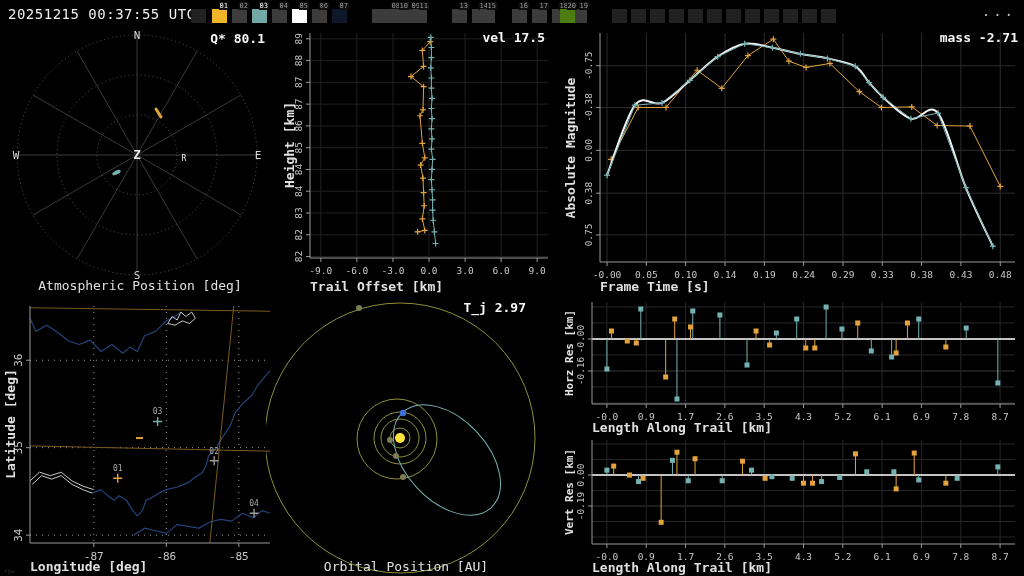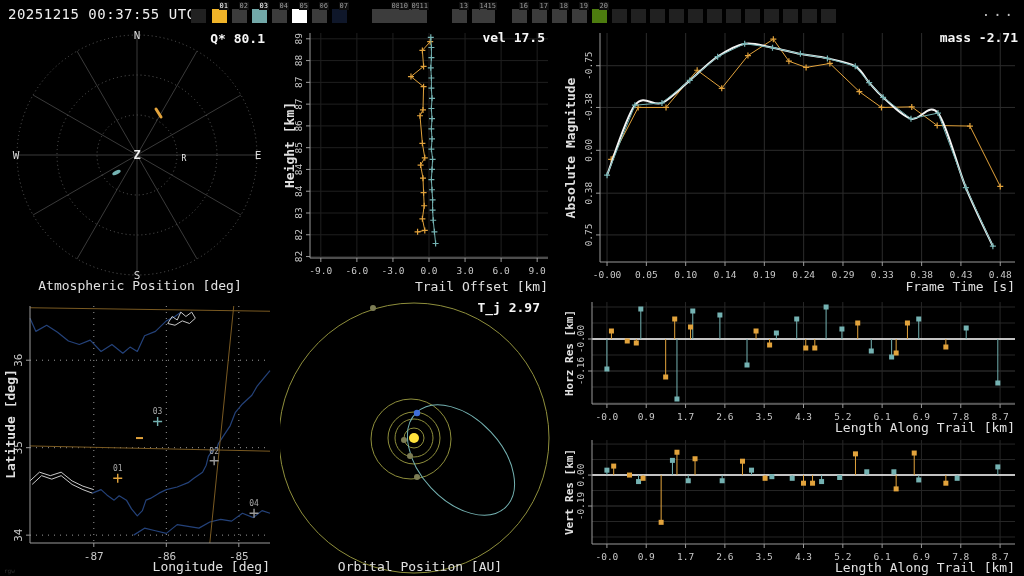--- a/index.html
+++ b/index.html
@@ -2,21 +2,21 @@
 <html><head>
 <meta charset="utf-8">
 <style>
   html,body{margin:0;padding:0;background:#000;}
   body{width:1024px;height:576px;position:relative;overflow:hidden;
        font-family:"DejaVu Sans Mono","Liberation Mono",monospace;color:#e8e8e8;}
   .panel{position:absolute;}
   .panel svg{position:absolute;left:0;top:0;}
   .annot{position:absolute;color:#f6f6f6;font-size:13px;font-weight:bold;white-space:pre;}
   .caption{position:absolute;color:#e0e0e0;font-size:13px;font-weight:normal;text-align:center;}
-  .xlab{position:absolute;color:#e0e0e0;font-size:13px;font-weight:normal;text-align:right;}
+  .xlab{position:absolute;color:#e0e0e0;font-size:13px;font-weight:bold;text-align:left;}
   .ylab{position:absolute;color:#e0e0e0;font-size:13px;font-weight:bold;
         transform:translate(-50%,-50%) rotate(-90deg);white-space:nowrap;}
   .ylab.small{font-size:11px;}
   #topbar{position:absolute;left:0;top:0;width:1024px;height:28px;background:#000;}
   #timestamp{position:absolute;left:8px;top:6px;font-size:14px;color:#f0f0f0;letter-spacing:.5px;}
   #tabstrip{position:absolute;left:0;top:0;width:990px;height:28px;}
   .tab{position:absolute;top:9px;width:15px;height:14px;}
   .tab .lbl{position:absolute;top:-7px;right:-2px;font-size:7px;line-height:8px;
             background:#0e0e0e;color:#9a9a9a;padding:0 1px;}
   .tab.primary .lbl,.tab.secondary .lbl{color:#fff;}
@@ -80,21 +80,21 @@
       </div>
       <div class="tab inactive" style="left: 532px; background: rgb(60, 60, 60);">
         <span class="lbl">17</span>
       </div>
       <div class="tab inactive" style="left: 552px; background: rgb(60, 60, 60);">
         <span class="lbl">18</span>
       </div>
       <div class="tab inactive" style="left: 572px; background: rgb(60, 60, 60);">
         <span class="lbl">19</span>
       </div>
-      <div class="tab inactive" style="left: 592px; background: #4d7c0f;">
+      <div class="tab inactive" style="left: 560px; background: #4d7c0f;">
         <span class="lbl">20</span>
       </div>
       <div class="tab" style="left: 612px; background: rgb(33, 33, 33);"></div>
       <div class="tab" style="left: 631px; background: rgb(33, 33, 33);"></div>
       <div class="tab" style="left: 650px; background: rgb(33, 33, 33);"></div>
       <div class="tab" style="left: 669px; background: rgb(33, 33, 33);"></div>
       <div class="tab" style="left: 688px; background: rgb(33, 33, 33);"></div>
       <div class="tab" style="left: 707px; background: rgb(33, 33, 33);"></div>
       <div class="tab" style="left: 726px; background: rgb(33, 33, 33);"></div>
       <div class="tab" style="left: 745px; background: rgb(33, 33, 33);"></div>
@@ -364,21 +364,21 @@
       <text x="0" y="0" fill="#c8c8c8" font-family="DejaVu Sans Mono, monospace" font-size="11" text-anchor="middle" transform="translate(22,64.22140221402191) rotate(-90)">36</text>
       <line x1="26" x2="30" y1="151.67527675276727" y2="151.67527675276727" stroke="#9a9a9a"></line>
       <text x="0" y="0" fill="#c8c8c8" font-family="DejaVu Sans Mono, monospace" font-size="11" text-anchor="middle" transform="translate(22,151.67527675276727) rotate(-90)">35</text>
       <line x1="26" x2="30" y1="239.1291512915126" y2="239.1291512915126" stroke="#9a9a9a"></line>
       <text x="0" y="0" fill="#c8c8c8" font-family="DejaVu Sans Mono, monospace" font-size="11" text-anchor="middle" transform="translate(22,239.1291512915126) rotate(-90)">34</text>
     </svg>
   <div class="ylab" style="left:10px;top:128px">Latitude [deg]</div>
   <div class="xlab" style="left:30px;width:240px;bottom:2px">Longitude [deg]</div>
 </section>
 
-<section class="panel" style="left:280px;top:296px;width:280px;height:280px">
+<section class="panel" style="left:266px;top:296px;width:280px;height:280px">
   <svg id="c-orbital" width="280" height="280">
       <circle cx="134" cy="142" r="10" fill="none" stroke="#8f8f3c" stroke-width="1"></circle>
       <circle cx="134" cy="142" r="19" fill="none" stroke="#8f8f3c" stroke-width="1"></circle>
       <circle cx="134" cy="142" r="26" fill="none" stroke="#8f8f3c" stroke-width="1"></circle>
       <circle cx="131" cy="143" r="40" fill="none" stroke="#8f8f3c" stroke-width="1"></circle>
       <circle cx="134" cy="142" r="135" fill="none" stroke="#8f8f3c" stroke-width="1"></circle>
       <ellipse cx="181" cy="164" rx="65" ry="41" fill="none" stroke="#74b2b2" stroke-width="1" transform="rotate(47 181 164)"></ellipse>
       <circle cx="124" cy="144" r="3" fill="#7d7d55"></circle>
       <circle cx="130" cy="160" r="3" fill="#7d7d55"></circle>
       <circle cx="137" cy="181" r="3" fill="#7d7d55"></circle>

